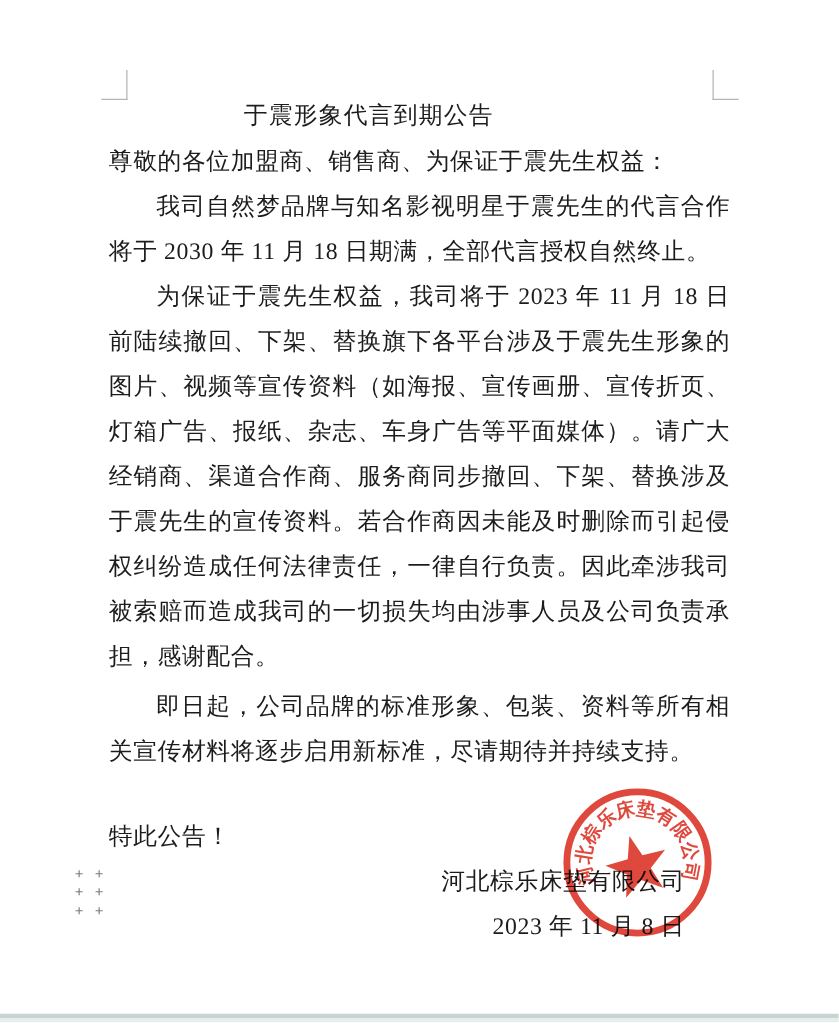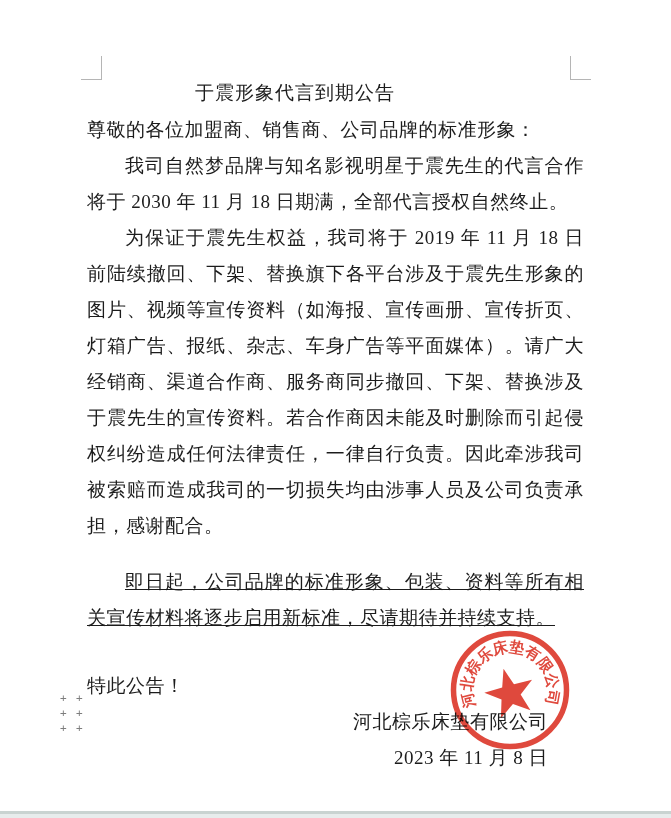--- a/index.html
+++ b/index.html
@@ -33,21 +33,21 @@
     letter-spacing: 1px;
   }
   .doc-body {
     position: absolute; top: 112px; left: 87px; width: 497px;
     font-size: 19px; line-height: 36px;
     text-align: justify; text-justify: inter-ideograph;
     letter-spacing: 0.5px;
   }
   .doc-body p { margin: 0; }
   .doc-body p.indent { text-indent: 2em; }
-  .doc-body p.gap-small { margin-top: 20px; text-decoration: underline; }
+  .doc-body p.gap-small { margin-top: 4px; }
   .doc-body p.closing { margin-top: 32px; text-align: left; }
   .signature { margin-top: 0; text-align: right; padding-right: 36px; }
   .signature p { margin: 0; text-align: right; }
 
   
   .stamp {
     position: absolute; left: 445px; top: 625px;
     width: 130px; height: 130px;
     mix-blend-mode: multiply; opacity: 0.92;
     pointer-events: none;
@@ -82,23 +82,23 @@
       <div class="h"></div>
   </div>
   <div class="crop crop-tr">
     <div class="v"></div>
       <div class="h"></div>
   </div>
 
   <div class="doc-title">于震形象代言到期公告</div>
 
   <div class="doc-body">
-    <p>尊敬的各位加盟商、销售商、公司品牌的标准形象：</p>
+    <p>尊敬的各位加盟商、销售商、为保证于震先生权益：</p>
     <p class="indent">我司自然梦品牌与知名影视明星于震先生的代言合作将于 2030 年 11 月 18 日期满，全部代言授权自然终止。</p>
-    <p class="indent">为保证于震先生权益，我司将于 2019 年 11 月 18 日前陆续撤回、下架、替换旗下各平台涉及于震先生形象的图片、视频等宣传资料（如海报、宣传画册、宣传折页、灯箱广告、报纸、杂志、车身广告等平面媒体）。请广大经销商、渠道合作商、服务商同步撤回、下架、替换涉及于震先生的宣传资料。若合作商因未能及时删除而引起侵权纠纷造成任何法律责任，一律自行负责。因此牵涉我司被索赔而造成我司的一切损失均由涉事人员及公司负责承担，感谢配合。</p>
+    <p class="indent">为保证于震先生权益，我司将于 2023 年 11 月 18 日前陆续撤回、下架、替换旗下各平台涉及于震先生形象的图片、视频等宣传资料（如海报、宣传画册、宣传折页、灯箱广告、报纸、杂志、车身广告等平面媒体）。请广大经销商、渠道合作商、服务商同步撤回、下架、替换涉及于震先生的宣传资料。若合作商因未能及时删除而引起侵权纠纷造成任何法律责任，一律自行负责。因此牵涉我司被索赔而造成我司的一切损失均由涉事人员及公司负责承担，感谢配合。</p>
     <p class="indent gap-small">即日起，公司品牌的标准形象、包装、资料等所有相关宣传材料将逐步启用新标准，尽请期待并持续支持。</p>
     <p class="closing">特此公告！</p>
     <div class="signature">
       <p>河北棕乐床垫有限公司</p>
       <p>2023 年 11 月 8 日</p>
     </div>
   </div>
 
   <div class="handle-dots">
     <span>+</span>

